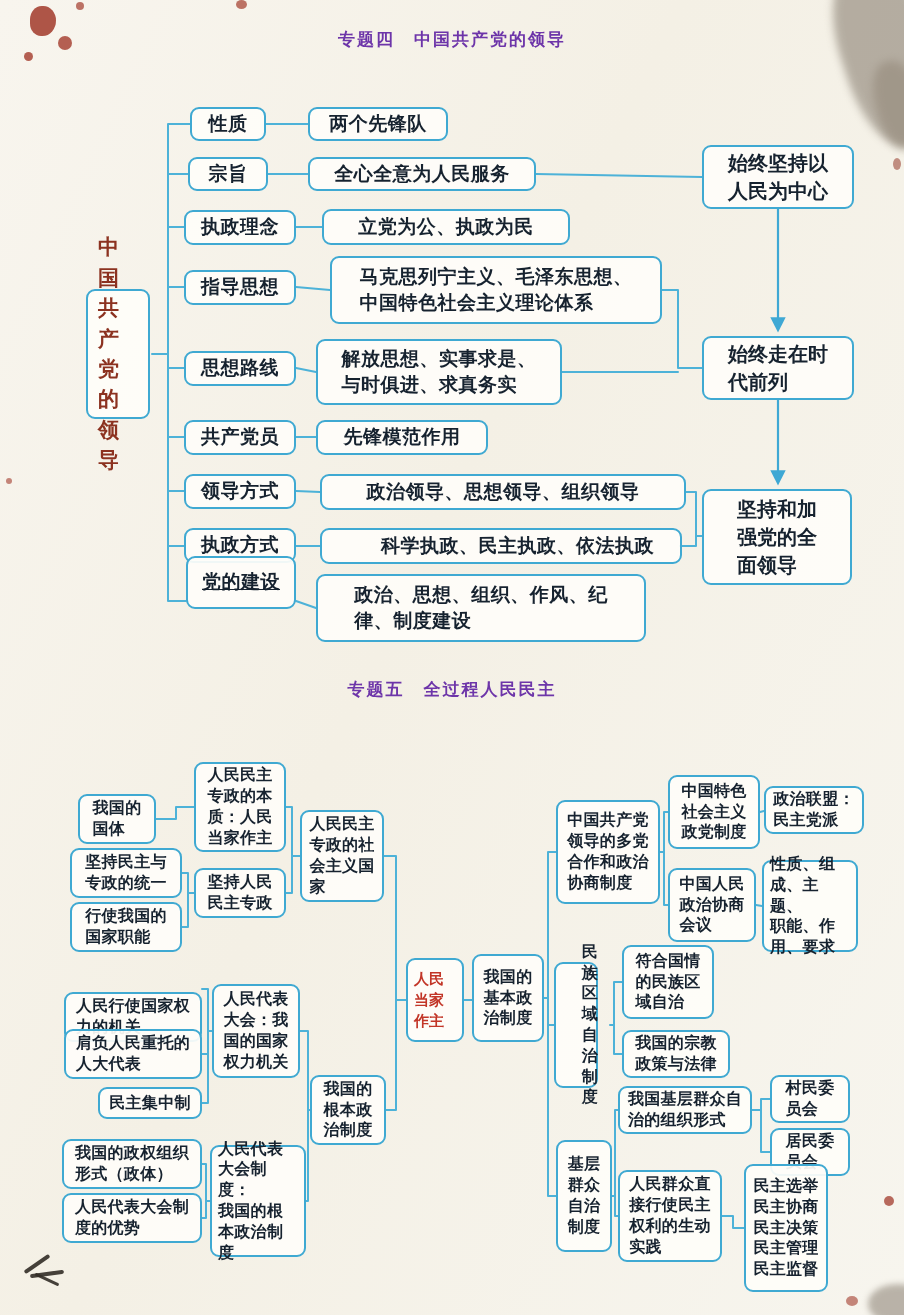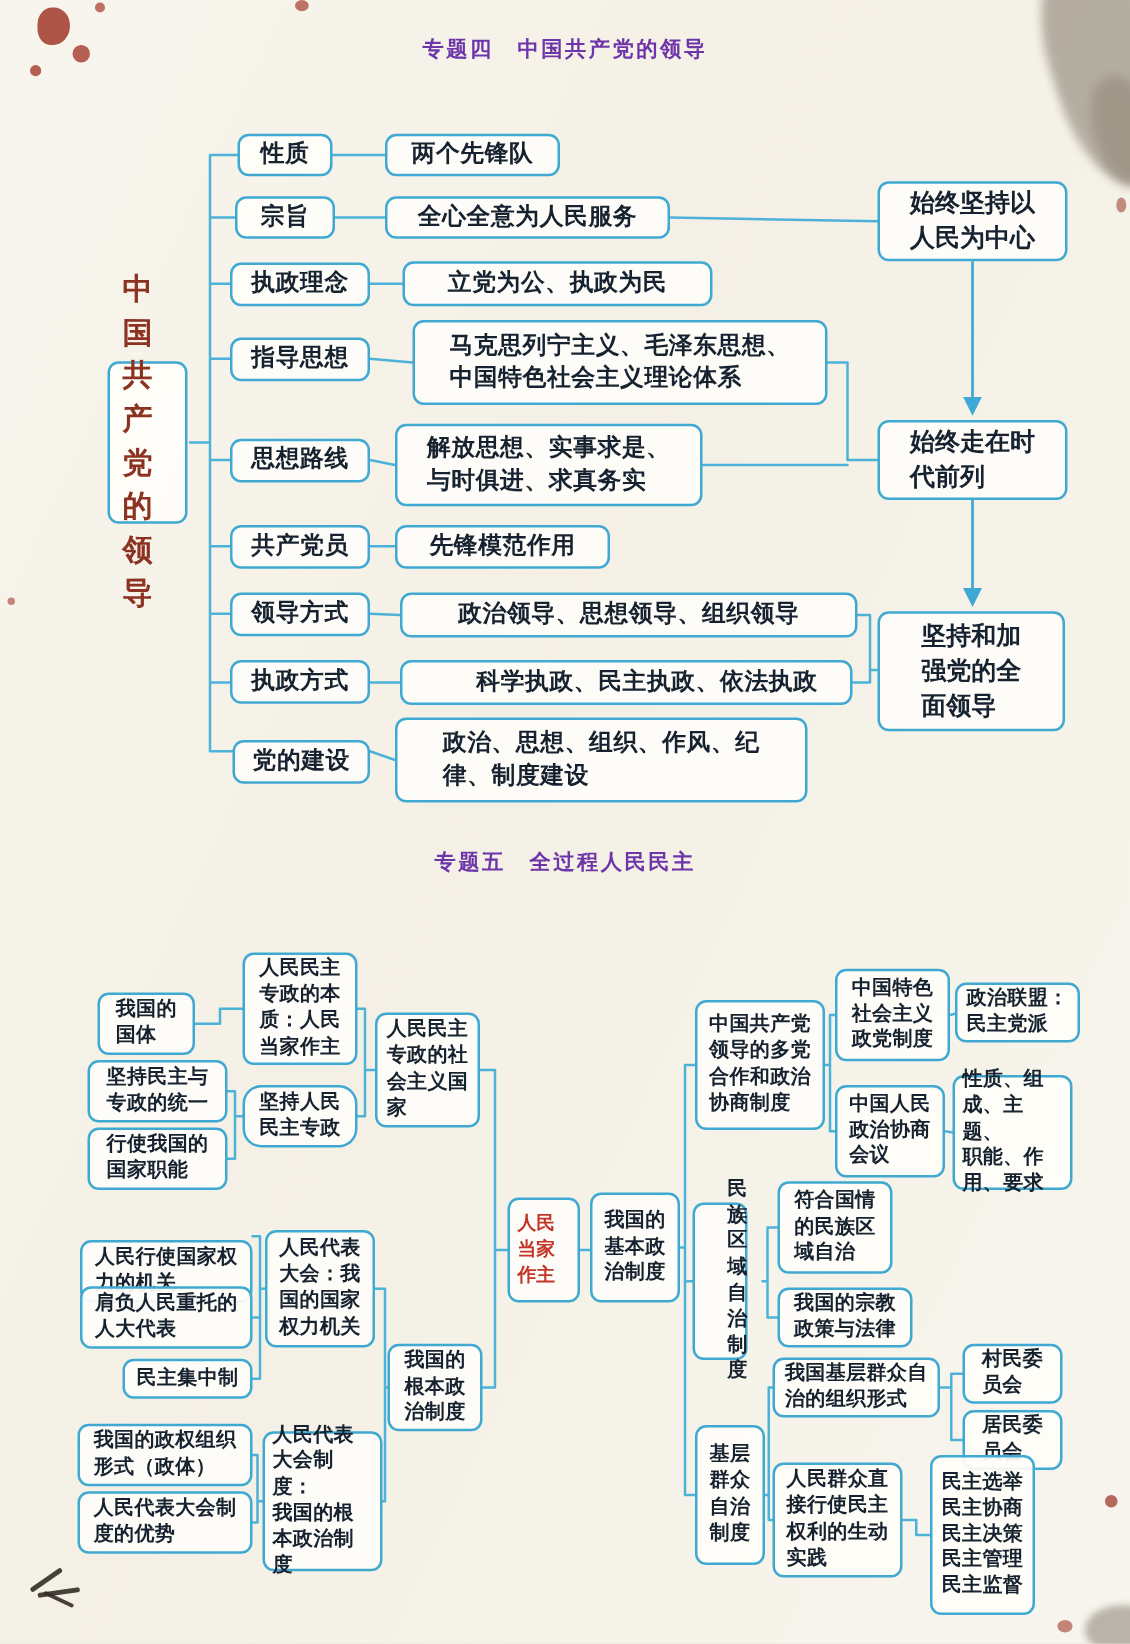--- a/index.html
+++ b/index.html
@@ -17,21 +17,21 @@
   .nd {
     position:absolute; box-sizing:border-box; z-index:2;
     border:2px solid #3fa9d2; border-radius:9px;
     background:rgba(254,253,249,0.93);
     display:flex; align-items:center; justify-content:center;
     text-align:left; white-space:pre-line;
     color:#16222f; font-weight:600;
   }
   .s4 { font-size:19px; line-height:1.38; letter-spacing:0.5px; padding:4px 10px; }
   .out { font-size:20px; line-height:1.4; padding:4px 12px; }
-  .root4 { color:#8c3220; font-weight:700; font-size:24px; line-height:1.45; padding:4px 10px; letter-spacing:0.5px; }
+  .root4 { color:#8c3220; font-weight:700; font-size:21px; line-height:1.45; padding:4px 10px; letter-spacing:0.5px; }
   .s5 { font-size:16px; line-height:1.3; letter-spacing:0.3px; padding:3px 6px; }
   .root5 { color:#c23527; font-weight:700; font-size:15px; line-height:1.4; padding:20px 6px; }
   .splat { position:absolute; z-index:1; border-radius:50%; }
 </style>
 </head>
 <body>
 
 <div class="page">
 
   <div class="splat" style="left:30px;top:6px;width:26px;height:30px;background:#a23a2b;opacity:.85;filter:blur(.5px);border-radius:48% 52% 55% 45%;"></div>
@@ -92,21 +92,21 @@
   <div class="nd root4" style="left:86px;top:289px;width:64px;height:130px;">中国共产党的领导</div>
 
   <div class="nd s4" style="left:190px;top:107px;width:76px;height:34px;">性质</div>
   <div class="nd s4" style="left:188px;top:157px;width:80px;height:34px;">宗旨</div>
   <div class="nd s4" style="left:184px;top:210px;width:112px;height:35px;">执政理念</div>
   <div class="nd s4" style="left:184px;top:270px;width:112px;height:35px;">指导思想</div>
   <div class="nd s4" style="left:184px;top:351px;width:112px;height:35px;">思想路线</div>
   <div class="nd s4" style="left:184px;top:420px;width:112px;height:35px;">共产党员</div>
   <div class="nd s4" style="left:184px;top:474px;width:112px;height:35px;">领导方式</div>
   <div class="nd s4" style="left:184px;top:528px;width:112px;height:35px;">执政方式</div>
-  <div class="nd s4" style="left:186px;top:592px;width:110px;height:35px;">党的建设</div>
+  <div class="nd s4" style="left:186px;top:556px;width:110px;height:53px;text-decoration:underline;">党的建设</div>
 
   <div class="nd s4" style="left:308px;top:107px;width:140px;height:34px;">两个先锋队</div>
   <div class="nd s4" style="left:308px;top:157px;width:228px;height:34px;">全心全意为人民服务</div>
   <div class="nd s4" style="left:322px;top:209px;width:248px;height:36px;">立党为公、执政为民</div>
   <div class="nd s4" style="left:330px;top:256px;width:332px;height:68px;">马克思列宁主义、毛泽东思想、
 中国特色社会主义理论体系</div>
   <div class="nd s4" style="left:316px;top:339px;width:246px;height:66px;">解放思想、实事求是、
 与时俱进、求真务实</div>
   <div class="nd s4" style="left:316px;top:420px;width:172px;height:35px;">先锋模范作用</div>
   <div class="nd s4" style="left:320px;top:474px;width:366px;height:36px;">政治领导、思想领导、组织领导</div>
@@ -137,21 +137,21 @@
   <div class="nd s5" style="left:98px;top:1087px;width:104px;height:32px;">民主集中制</div>
   <div class="nd s5" style="left:62px;top:1139px;width:140px;height:50px;">我国的政权组织
 形式（政体）</div>
   <div class="nd s5" style="left:62px;top:1193px;width:140px;height:50px;">人民代表大会制
 度的优势</div>
 
   <div class="nd s5" style="left:194px;top:762px;width:92px;height:90px;">人民民主
 专政的本
 质：人民
 当家作主</div>
-  <div class="nd s5" style="left:194px;top:868px;width:92px;height:50px;border-radius:15px;">坚持人民
+  <div class="nd s5" style="left:194px;top:868px;width:92px;height:50px;">坚持人民
 民主专政</div>
   <div class="nd s5" style="left:212px;top:984px;width:88px;height:94px;">人民代表
 大会：我
 国的国家
 权力机关</div>
   <div class="nd s5" style="left:210px;top:1145px;width:96px;height:112px;">人民代表
 大会制度：
 我国的根
 本政治制
 度</div>

